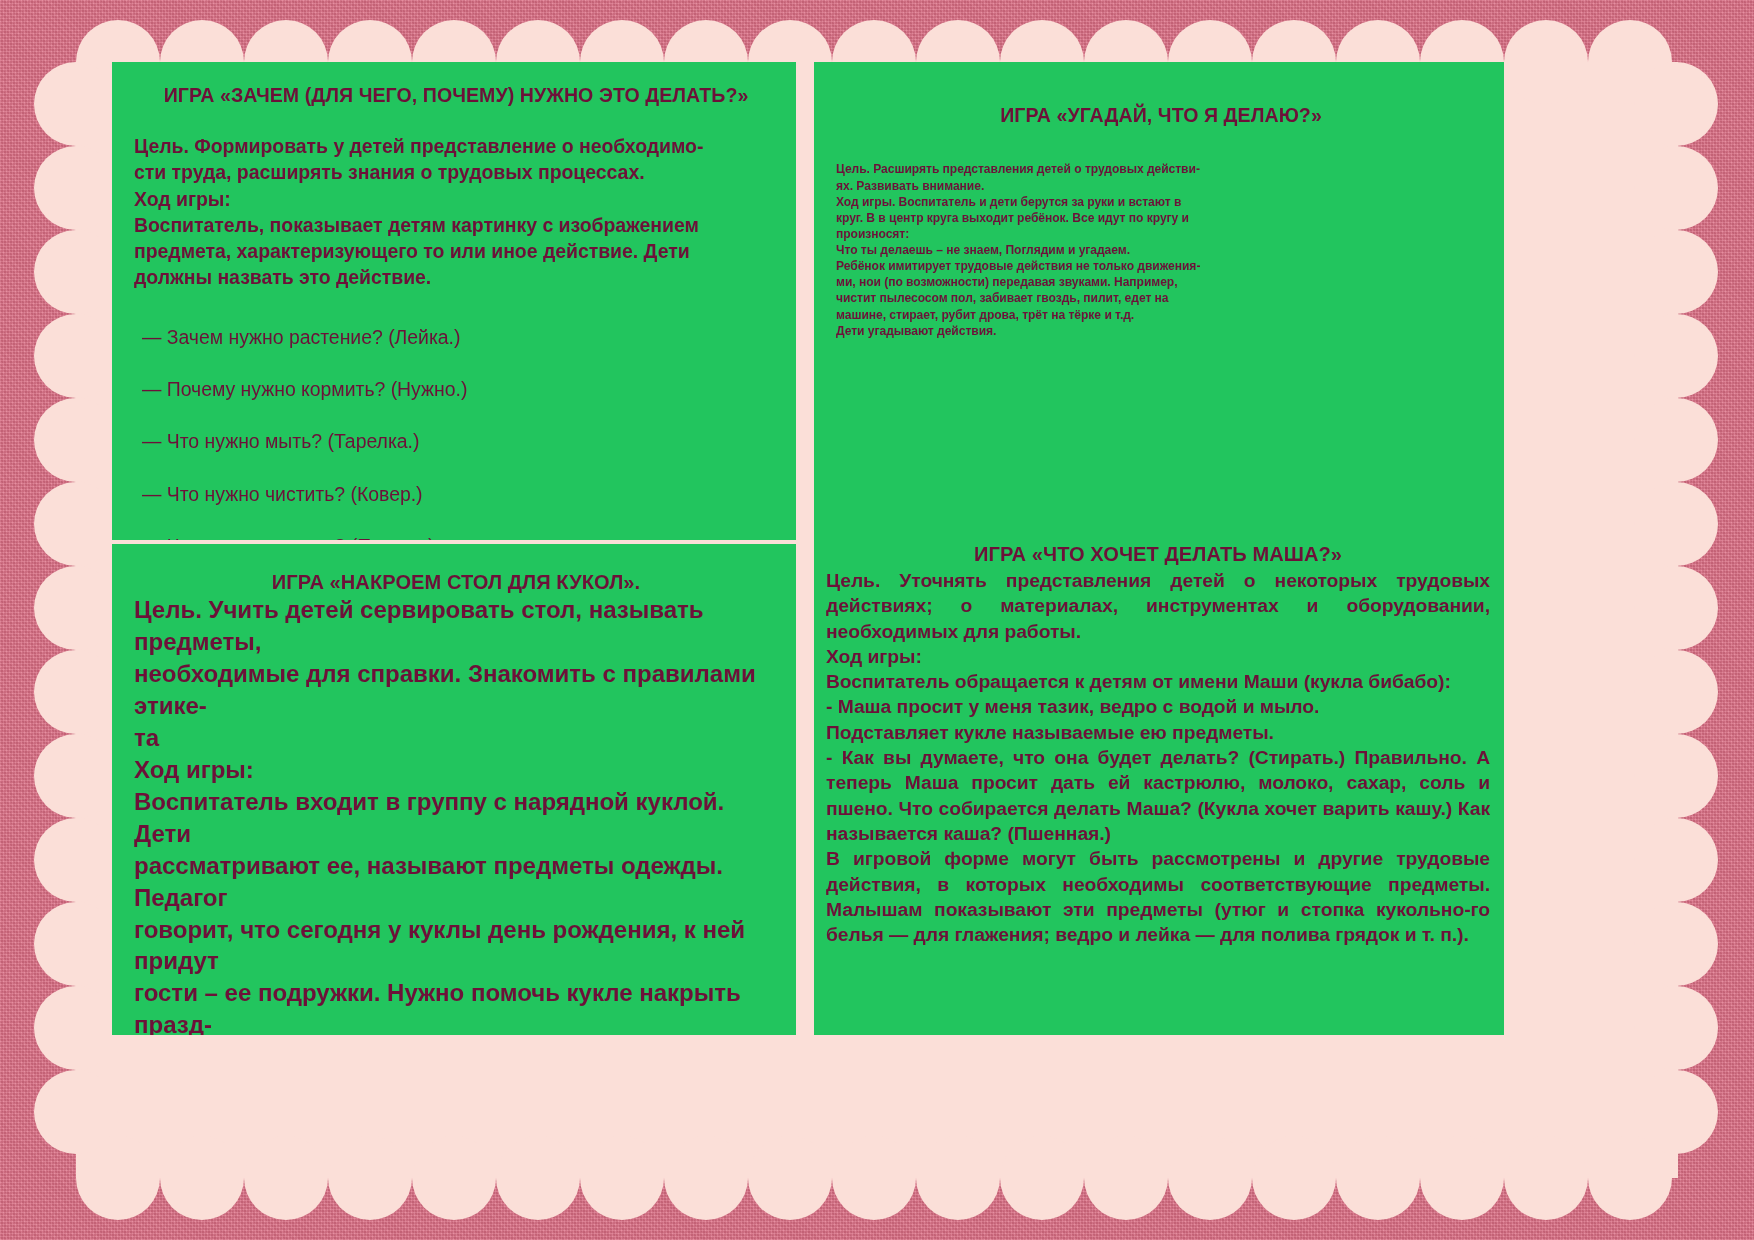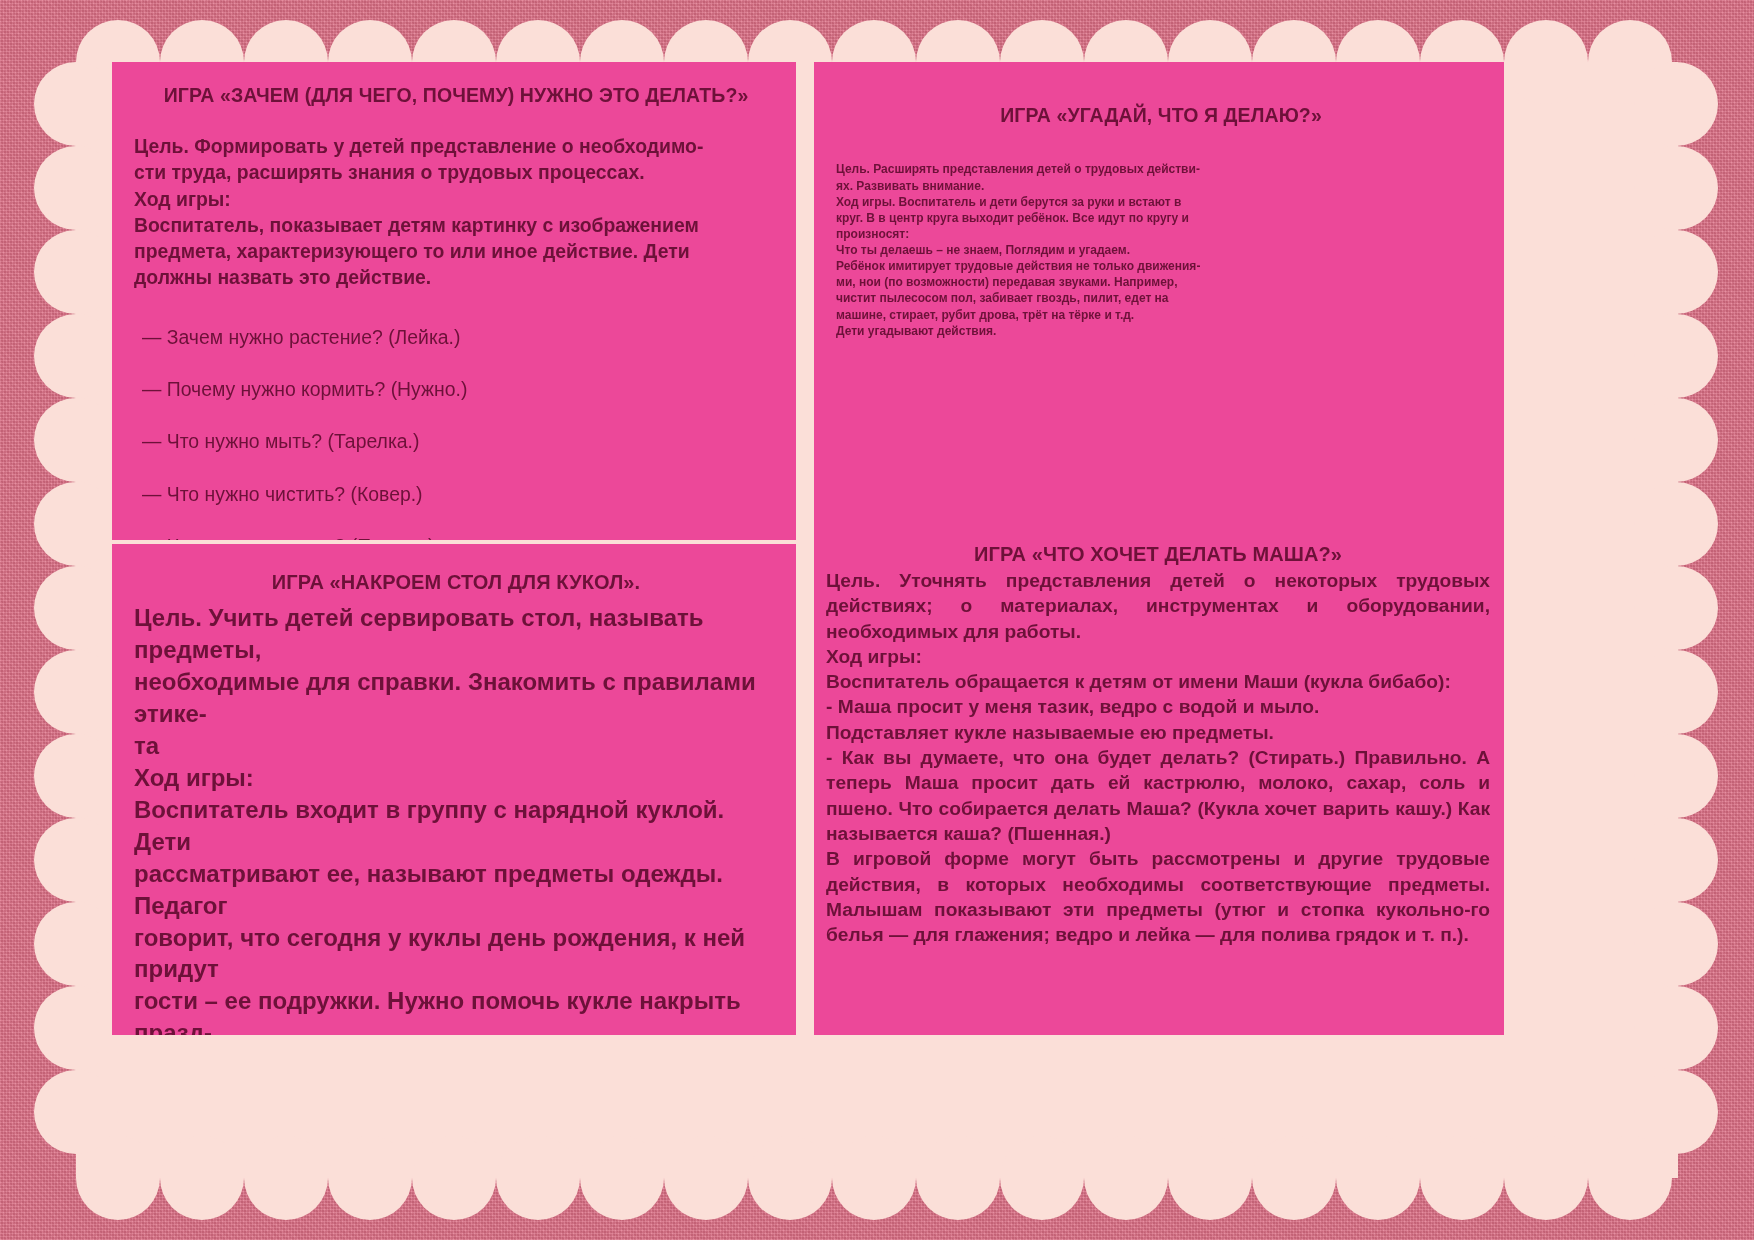--- a/index.html
+++ b/index.html
@@ -56,41 +56,41 @@
     left: 112px; top: 62px;
     width: 1458px; height: 973px;
     display: grid;
     grid-template-columns: 684px 690px;
     column-gap: 18px;
     grid-template-rows: 478px 495px;
     row-gap: 0px;
   }
 
   .panel {
-    background: #ec4899;
+    background: #22c55e;
     color: #6d1139;
     box-sizing: border-box;
     overflow: hidden;
     position: relative;
   }
   #panel-tl { grid-column: 1; grid-row: 1; padding: 22px 18px 8px 22px; }
   #panel-tr { grid-column: 2; grid-row: 1; padding: 42px 18px 8px 22px; }
   #panel-bl { grid-column: 1; grid-row: 2; padding: 20px 18px 18px 22px; margin-top: 4px;}
   #panel-br { grid-column: 2; grid-row: 2; padding: 8px 14px 16px 12px; margin-top: -12px; }
 
   .panel-title {
     text-align: center;
     font-weight: bold;
     font-size: 19.5px;
     letter-spacing: 0.1px;
     margin: 0 0 26px 0;
     line-height: 1.2;
   }
   #panel-tr .panel-title { margin-bottom: 34px; }
-  #panel-bl .panel-title { margin: 6px 0 8px 0; font-size: 20px; }
+  #panel-bl .panel-title { margin: 6px 0 0 0; font-size: 20px; }
   #panel-br .panel-title { margin: 6px 0 2px 0; font-size: 20px; }
 
   .body-text {
     font-size: 19.6px;
     font-weight: bold;
     line-height: 1.345;
     margin: 0;
     white-space: pre-line;
   }
   #panel-tl .body-text { font-size: 19.4px; line-height: 1.345; }

